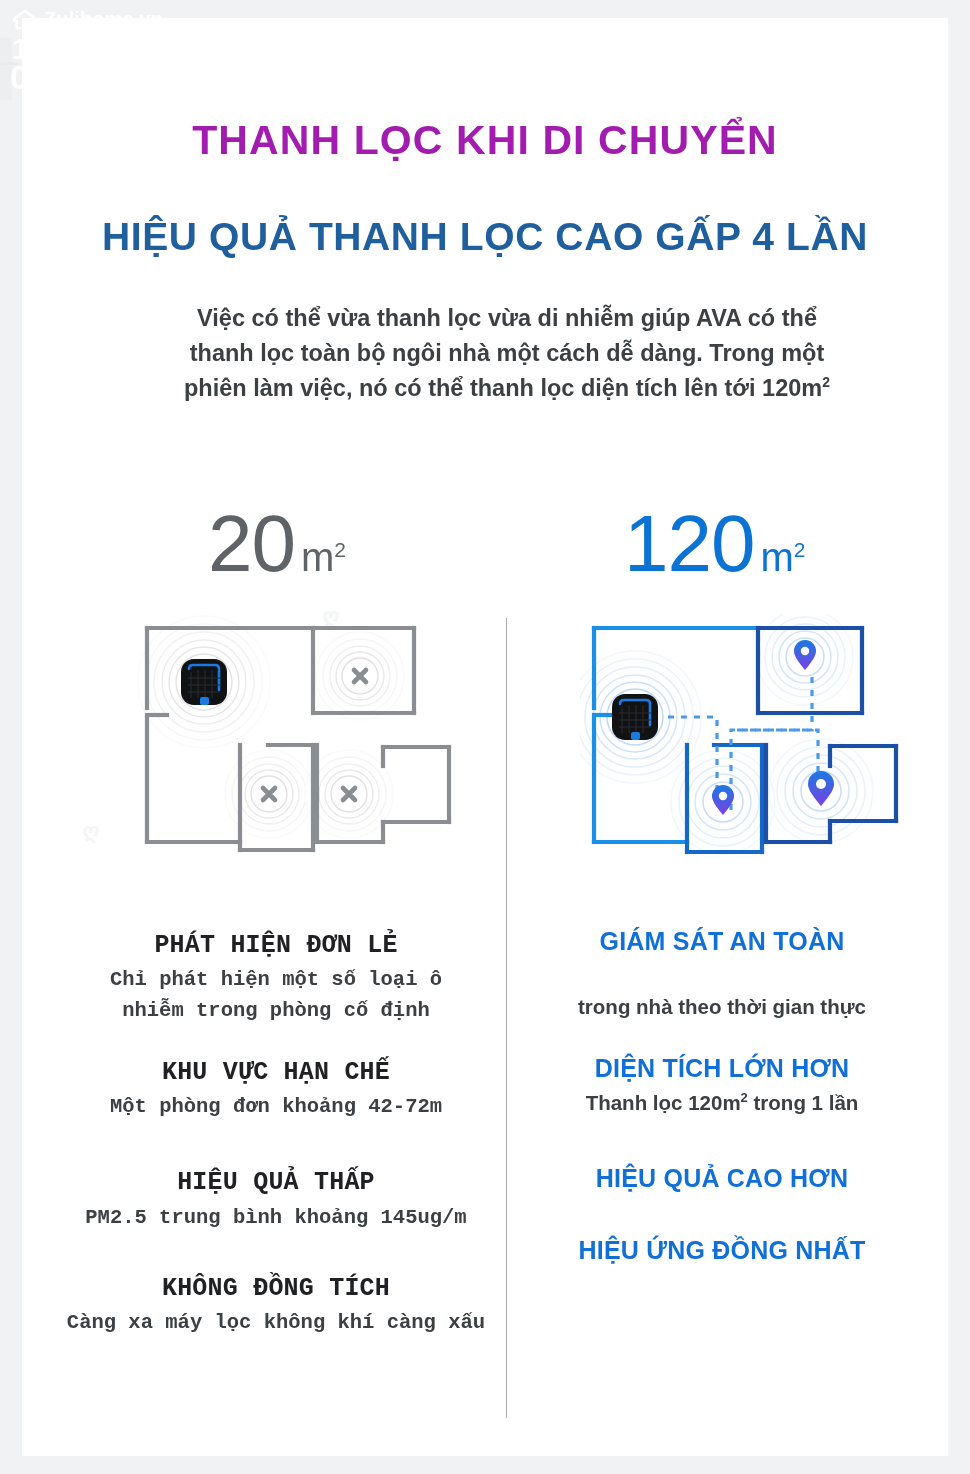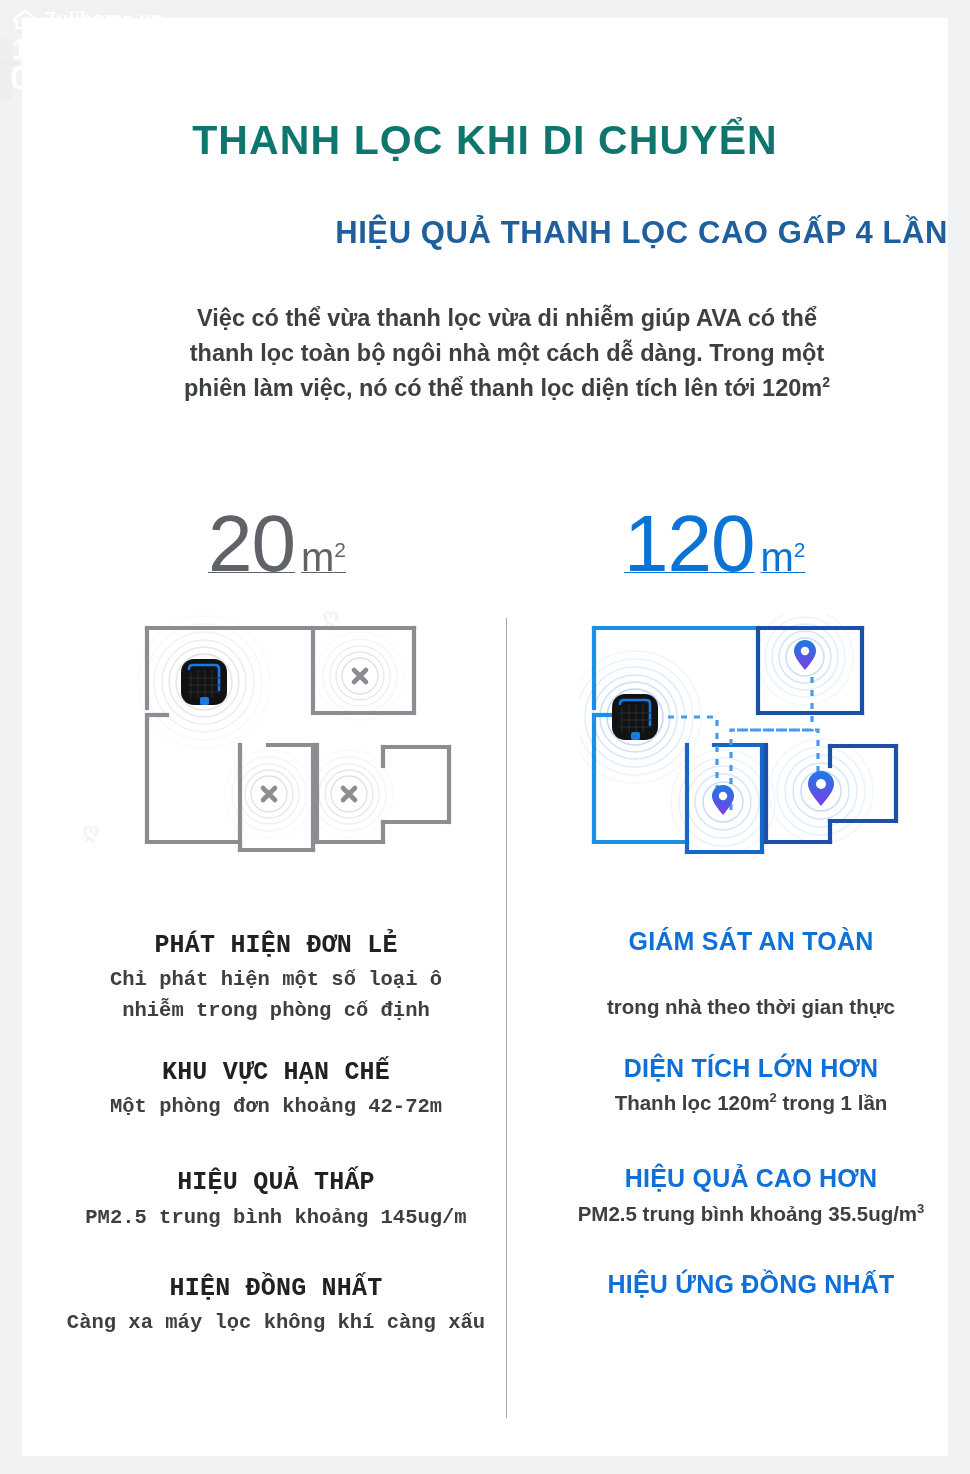--- a/index.html
+++ b/index.html
@@ -72,33 +72,33 @@
     height: 1438px;
     background: #ffffff;
   }
 
   
   .title1 {
     position: absolute;
     left: 0; right: 0;
     top: 100px;
     text-align: center;
-    color: #0f766e;
+    color: #a21caf;
     font-size: 41px;
     font-weight: 700;
     letter-spacing: 1.1px;
     line-height: 1.1;
   }
   .title2 {
     position: absolute;
     left: 0; right: 0;
     top: 198px;
-    text-align: right;
+    text-align: center;
     color: #1f5f9e;
-    font-size: 31px;
+    font-size: 39px;
     font-weight: 700;
     letter-spacing: .6px;
     line-height: 1.1;
   }
   .lede {
     position: absolute;
     left: 90px;
     width: 790px;
     top: 283px;
     text-align: center;
@@ -109,21 +109,20 @@
   }
   .lede sup { font-size: 14px; vertical-align: super; }
 
   
   .area-num {
     position: absolute;
     top: 486px;
     font-weight: 300;
     line-height: 1;
     white-space: nowrap;
-    text-decoration: underline;
   }
   .area-num .big { font-size: 80px; letter-spacing: -1px; }
   .area-num .unit { font-size: 40px; font-weight: 400; margin-left: 6px; }
   .area-num .unit sup { font-size: 21px; vertical-align: super; }
   #area-left  { left: 186px; color: #5f6368; }
   #area-right { left: 602px; color: #0b73d4; }
 
   
   #divider {
     position: absolute;
@@ -135,21 +134,21 @@
   }
 
   
   .plan { position: absolute; }
   #plan-left  { left: 113px; top: 596px; }
   #plan-right { left: 558px; top: 596px; }
 
   
   .col { position: absolute; width: 420px; text-align: center; }
   #col-left  { left: 44px;  top: 912px; font-family: Liberation Mono, monospace; }
-  #col-right { left: 519px; top: 908px; }
+  #col-right { left: 490px; top: 908px; }
 
   .feat { margin-bottom: 0; }
   .feat-title {
     font-size: 25px;
     font-weight: 700;
     line-height: 1.25;
     letter-spacing: .2px;
   }
   .feat-desc {
     font-size: 20.5px;
@@ -436,21 +435,21 @@
       <div class="feat">
         <div class="feat-title">HIỆU QUẢ THẤP</div>
         <div class="feat-desc">
           <span>PM2.5 trung bình khoảng 145ug/m</span>
         </div>
       </div>
 
       <div class="sp-3"></div>
 
       <div class="feat">
-        <div class="feat-title">HIỆN ĐỒNG NHẤT</div>
+        <div class="feat-title">KHÔNG ĐỒNG TÍCH</div>
         <div class="feat-desc">
           <span>Càng xa máy lọc không khí càng xấu</span>
         </div>
       </div>
     </div>
 
     <div class="col" id="col-right">
 
       <div class="feat">
         <div class="feat-title">GIÁM SÁT AN TOÀN</div>
@@ -466,23 +465,20 @@
         <div class="feat-title">DIỆN TÍCH LỚN HƠN</div>
         <div class="feat-desc">
           <span>Thanh lọc 120m</span><sup>2</sup><span> trong 1 lần</span>
         </div>
       </div>
 
       <div class="sp-2"></div>
 
       <div class="feat">
         <div class="feat-title">HIỆU QUẢ CAO HƠN</div>
-        <div class="feat-desc">
-          <span>PM2.5 trung bình khoảng 35.5ug/m</span><sup>3</sup><span></span>
-        </div>
       </div>
 
       <div class="sp-3"></div>
 
       <div class="feat">
         <div class="feat-title">HIỆU ỨNG ĐỒNG NHẤT</div>
       </div>
     </div>
 
   </div>

